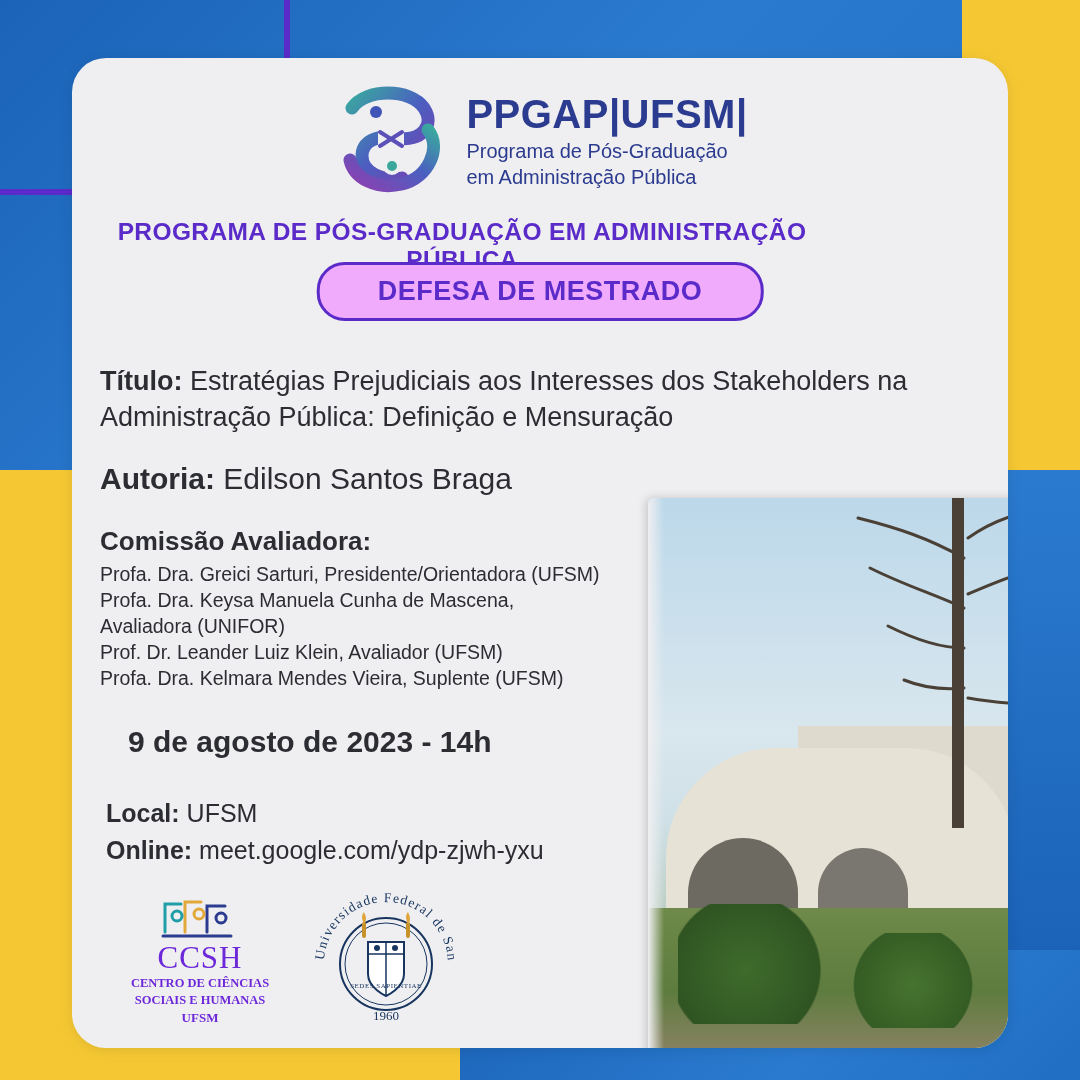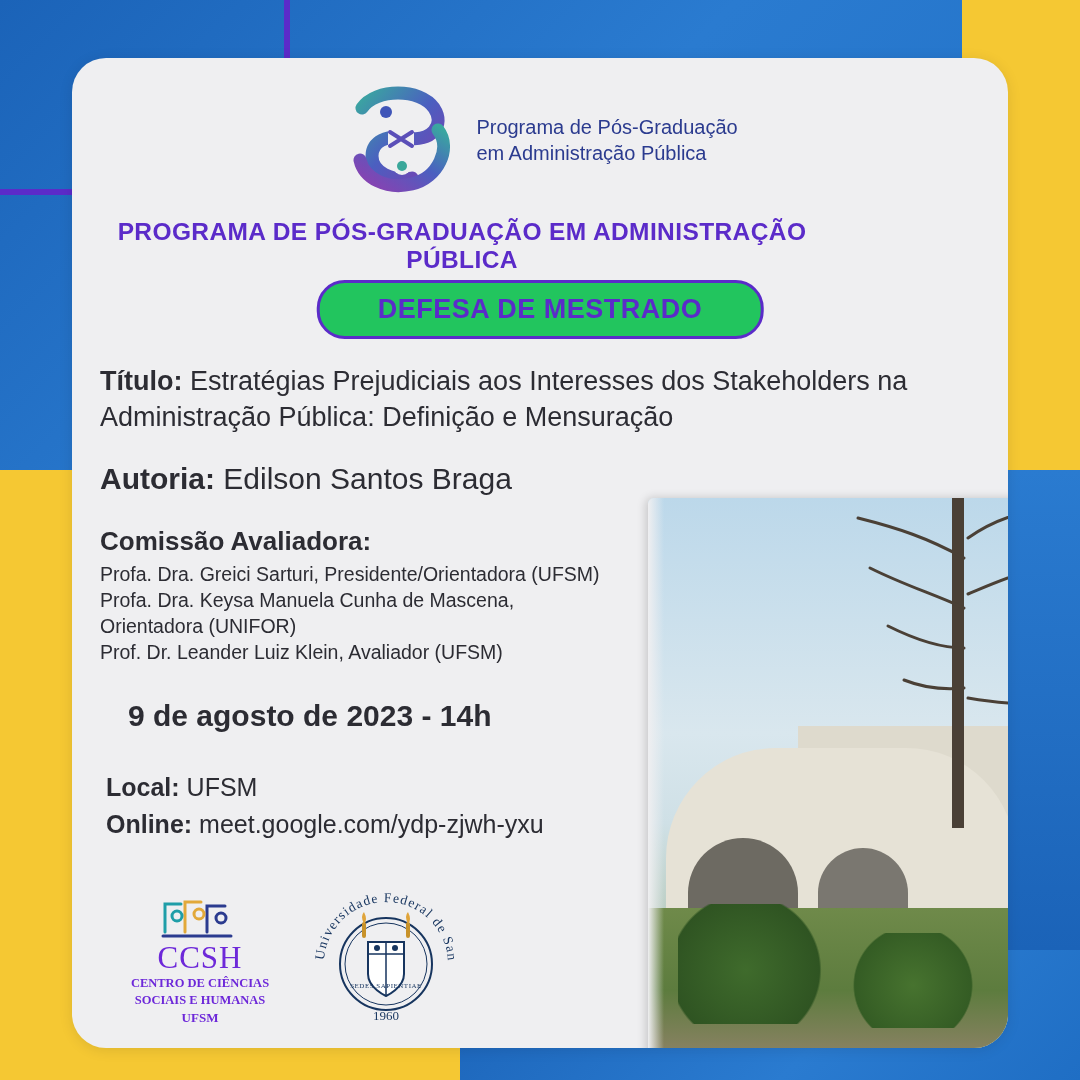--- a/index.html
+++ b/index.html
@@ -122,24 +122,24 @@
     top: 160px; left: 0;
     width: 780px;
     text-align: center;
     font-size: 24.5px;
     font-weight: bold;
     color: #5b2bc9;
     letter-spacing: 0.4px;
   }
   .badge {
     position: absolute;
-    top: 222px;
+    top: 204px;
     left: 50%;
     transform: translateX(-50%);
-    background: #22c55e;
+    background: #f0abfc;
     border: 3px solid #5b2bc9;
     border-radius: 28px;
     padding: 11px 58px;
     font-size: 27px;
     font-weight: bold;
     color: #5b2bc9;
     letter-spacing: 0.5px;
     white-space: nowrap;
   }
 
@@ -344,20 +344,21 @@
           <path d="M96 44 C110 62, 96 92, 70 98 C44 104, 22 92, 18 74" fill="none" stroke="url(#g2)" stroke-width="13" stroke-linecap="round"></path>
           <circle cx="44" cy="26" r="10" fill="#efeff1"></circle>
           <circle cx="44" cy="26" r="6" fill="#3f55b8"></circle>
           <rect x="46" y="44" width="26" height="18" rx="3" fill="#efeff1"></rect>
           <path d="M48 46 L70 60 M70 46 L48 60" stroke="#5b4fb8" stroke-width="4" stroke-linecap="round"></path>
           <circle cx="60" cy="80" r="9" fill="#efeff1"></circle>
           <circle cx="60" cy="80" r="5" fill="#3aa79a"></circle>
         </svg>
       </div>
       <div class="ppgap-text">
+        <div class="ppgap-title">PPGAP|UFSM|</div>
         <div class="ppgap-sub">Programa de Pós-Graduação</div>
         <div class="ppgap-sub">em Administração Pública</div>
       </div>
     </div>
 
     <div class="program-line">PROGRAMA DE PÓS-GRADUAÇÃO EM ADMINISTRAÇÃO PÚBLICA</div>
 
     <div class="badge">DEFESA DE MESTRADO</div>
 
     <div class="body-block">
@@ -367,22 +368,23 @@
       </div>
 
       <div class="autoria">
         <b>Autoria:</b><span> Edilson Santos Braga</span>
       </div>
 
       <div class="comissao-head">Comissão Avaliadora:</div>
       <div class="comissao-list">
         <div>Profa. Dra. Greici Sarturi, Presidente/Orientadora (UFSM)</div>
         <div>Profa. Dra. Keysa Manuela Cunha de Mascena,
-Orientadora (UNIFOR)</div>
+Avaliadora (UNIFOR)</div>
         <div>Prof. Dr. Leander Luiz Klein, Avaliador (UFSM)</div>
+        <div>Profa. Dra. Kelmara Mendes Vieira, Suplente (UFSM)</div>
       </div>
 
       <div class="datetime">9 de agosto de 2023 - 14h</div>
 
       <div class="local">
         <b>Local:</b><span> UFSM</span>
       </div>
 
       <div class="online">
         <b>Online:</b><span> meet.google.com/ydp-zjwh-yxu</span>

